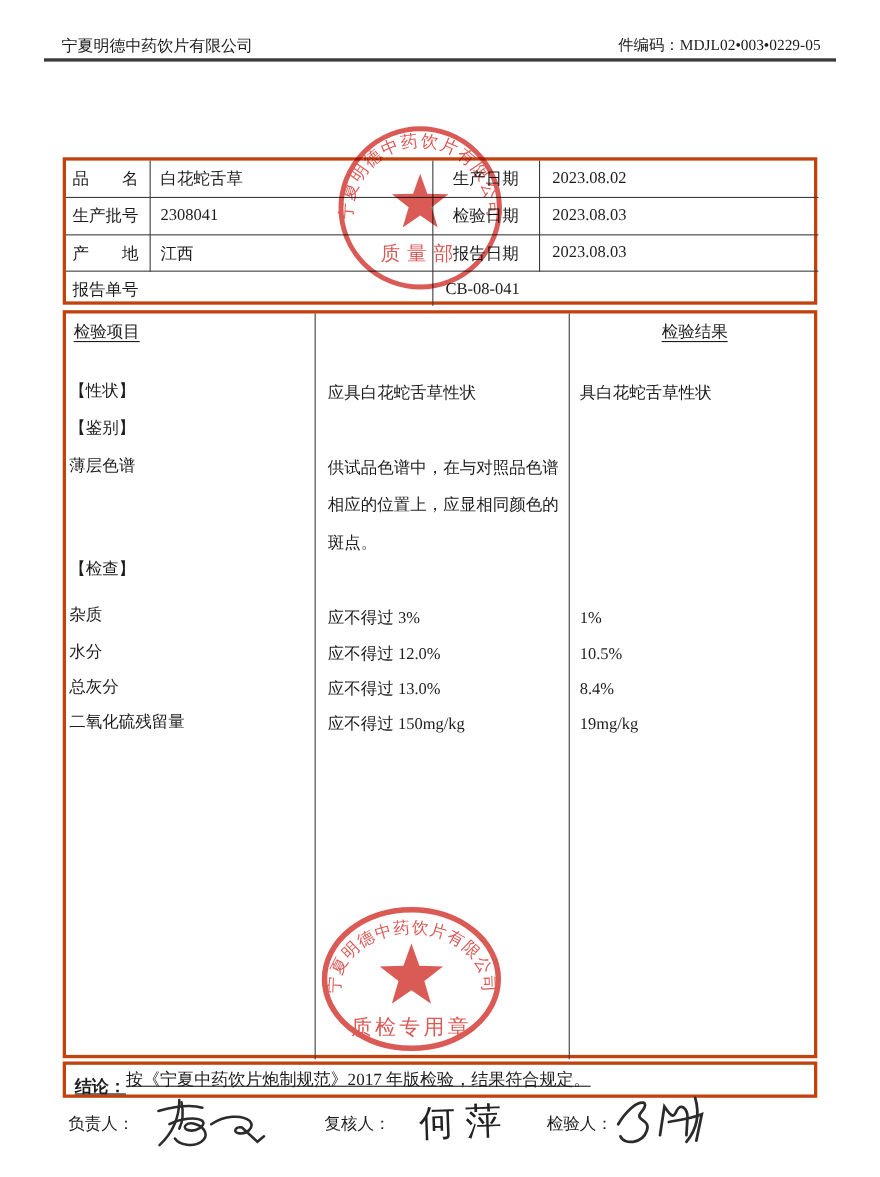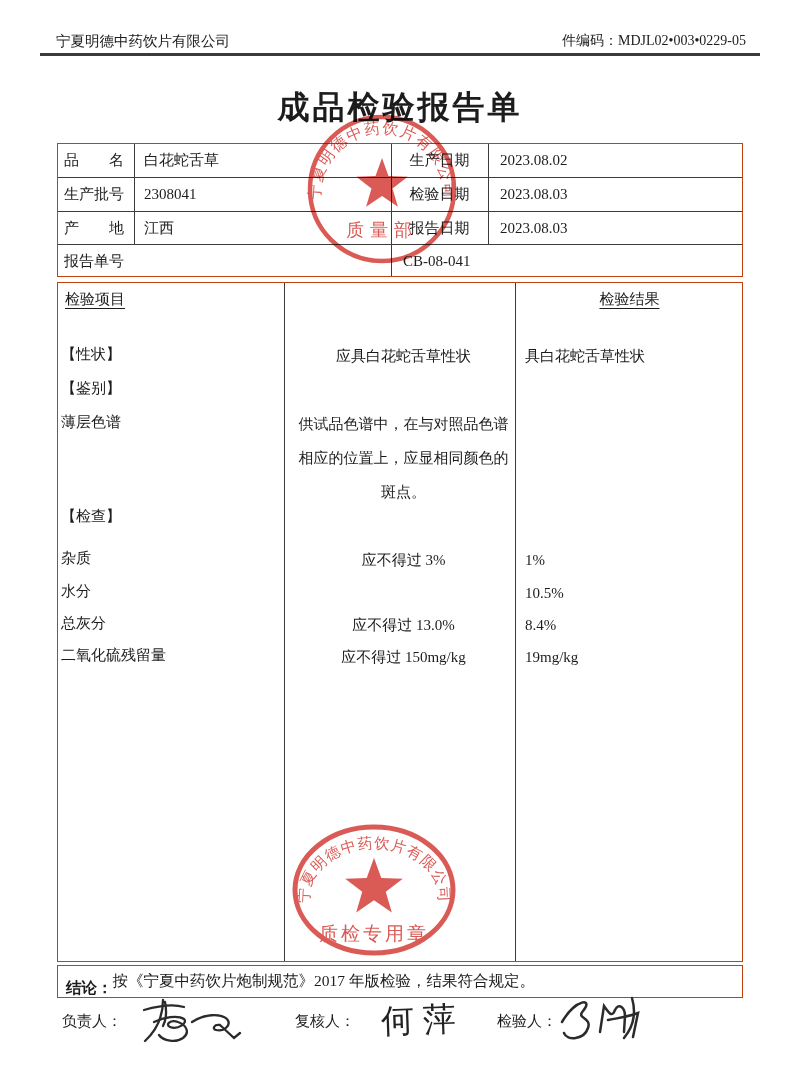--- a/index.html
+++ b/index.html
@@ -7,58 +7,57 @@
     position:relative;width:800px;height:1070px;background:#ffffff;overflow:hidden;
     font-family:"Liberation Serif","DejaVu Serif",serif;color:#1c1c1c;
   }
   
   .hdr-left{position:absolute;left:56px;top:32px;font-size:14.5px;}
   .hdr-right{position:absolute;right:54px;top:32px;font-size:14px;}
   .hdr-rule{position:absolute;left:40px;top:53px;width:720px;height:3px;background:#3a3a3a;}
   .doc-title{position:absolute;left:0;top:86px;width:800px;text-align:center;
     font-size:32px;font-weight:bold;letter-spacing:3px;}
   
-  .box{position:absolute;border:1px solid #c2410c;box-sizing:border-box;}
+  .box{position:absolute;border:3px solid #c2410c;box-sizing:border-box;text-decoration:underline;}
   .vline,.hline{position:absolute;background:#3c3c3c;}
   .vline{width:1px;}
   .hline{height:1px;}
   .cell{position:absolute;display:flex;align-items:center;font-size:15px;box-sizing:border-box;}
   
   #info-table{left:57px;top:143px;width:686px;height:134px;}
   
   #main-table{left:57px;top:282px;width:686px;height:680px;}
   .mt-head{position:absolute;top:4px;height:24px;font-size:15px;display:flex;align-items:center;}
   .mt-head span{text-decoration:underline;text-underline-offset:4px;}
   .mt-c1{left:0;width:226px;padding-left:7px;}
   .mt-c2{left:226px;width:231px;justify-content:center;}
   .mt-c3{left:457px;width:229px;justify-content:center;}
   .mt-cell{position:absolute;font-size:15px;line-height:30px;}
   .mt-item{left:3px;width:212px;}
-  .mt-std{left:238px;width:215px;line-height:34px;text-align:center;}
+  .mt-std{left:238px;width:215px;line-height:34px;}
   .mt-res{left:467px;width:215px;line-height:34px;}
   
   #conclusion-box{left:57px;top:965px;width:686px;height:33px;display:flex;align-items:center;padding-left:8px;font-size:15.5px;}
   #conclusion-box .c-label{font-weight:bold;margin-top:14px;}
   
   .sig-label{position:absolute;top:1012px;font-size:15px;}
   .sig-svg{position:absolute;}
   .sig-text{position:absolute;left:381px;top:998px;font-size:33px;letter-spacing:9px;
     transform:rotate(-2deg);color:#222;}
   
   .stamp{position:absolute;mix-blend-mode:multiply;opacity:.88;pointer-events:none;}
 </style>
 </head>
 <body>
 
 <div class="page">
 
   <div class="hdr-left">宁夏明德中药饮片有限公司</div>
   <div class="hdr-right">件编码：MDJL02•003•0229-05</div>
   <div class="hdr-rule"></div>
-  <div class="doc-title">成品检验报告单</div>
 
   <div id="info-table" class="box">
     <div class="vline" style="left:76px;top:0;height:101px;"></div>
     <div class="vline" style="left:333px;top:0;height:132px;"></div>
     <div class="vline" style="left:430px;top:0;height:101px;"></div>
     <div class="hline" style="left:0;top:33px;width:684px;"></div>
     <div class="hline" style="left:0;top:67px;width:684px;"></div>
     <div class="hline" style="left:0;top:100px;width:684px;"></div>
 
     <div class="cell" style="left:6px;top:0;width:70px;height:33px;">品　　名</div>
@@ -100,20 +99,21 @@
     <div class="mt-cell mt-item" style="top:124px;">薄层色谱</div>
     <div class="mt-cell mt-std" style="top:124px;">供试品色谱中，在与对照品色谱相应的位置上，应显相同颜色的斑点。</div>
 
     <div class="mt-cell mt-item" style="top:218px;">【检查】</div>
 
     <div class="mt-cell mt-item" style="top:260px;">杂质</div>
     <div class="mt-cell mt-std" style="top:260px;">应不得过 3%</div>
     <div class="mt-cell mt-res" style="top:260px;">1%</div>
 
     <div class="mt-cell mt-item" style="top:293px;">水分</div>
+    <div class="mt-cell mt-std" style="top:293px;">应不得过 12.0%</div>
     <div class="mt-cell mt-res" style="top:293px;">10.5%</div>
 
     <div class="mt-cell mt-item" style="top:325px;">总灰分</div>
     <div class="mt-cell mt-std" style="top:325px;">应不得过 13.0%</div>
     <div class="mt-cell mt-res" style="top:325px;">8.4%</div>
 
     <div class="mt-cell mt-item" style="top:357px;">二氧化硫残留量</div>
     <div class="mt-cell mt-std" style="top:357px;">应不得过 150mg/kg</div>
     <div class="mt-cell mt-res" style="top:357px;">19mg/kg</div>
   </div>

